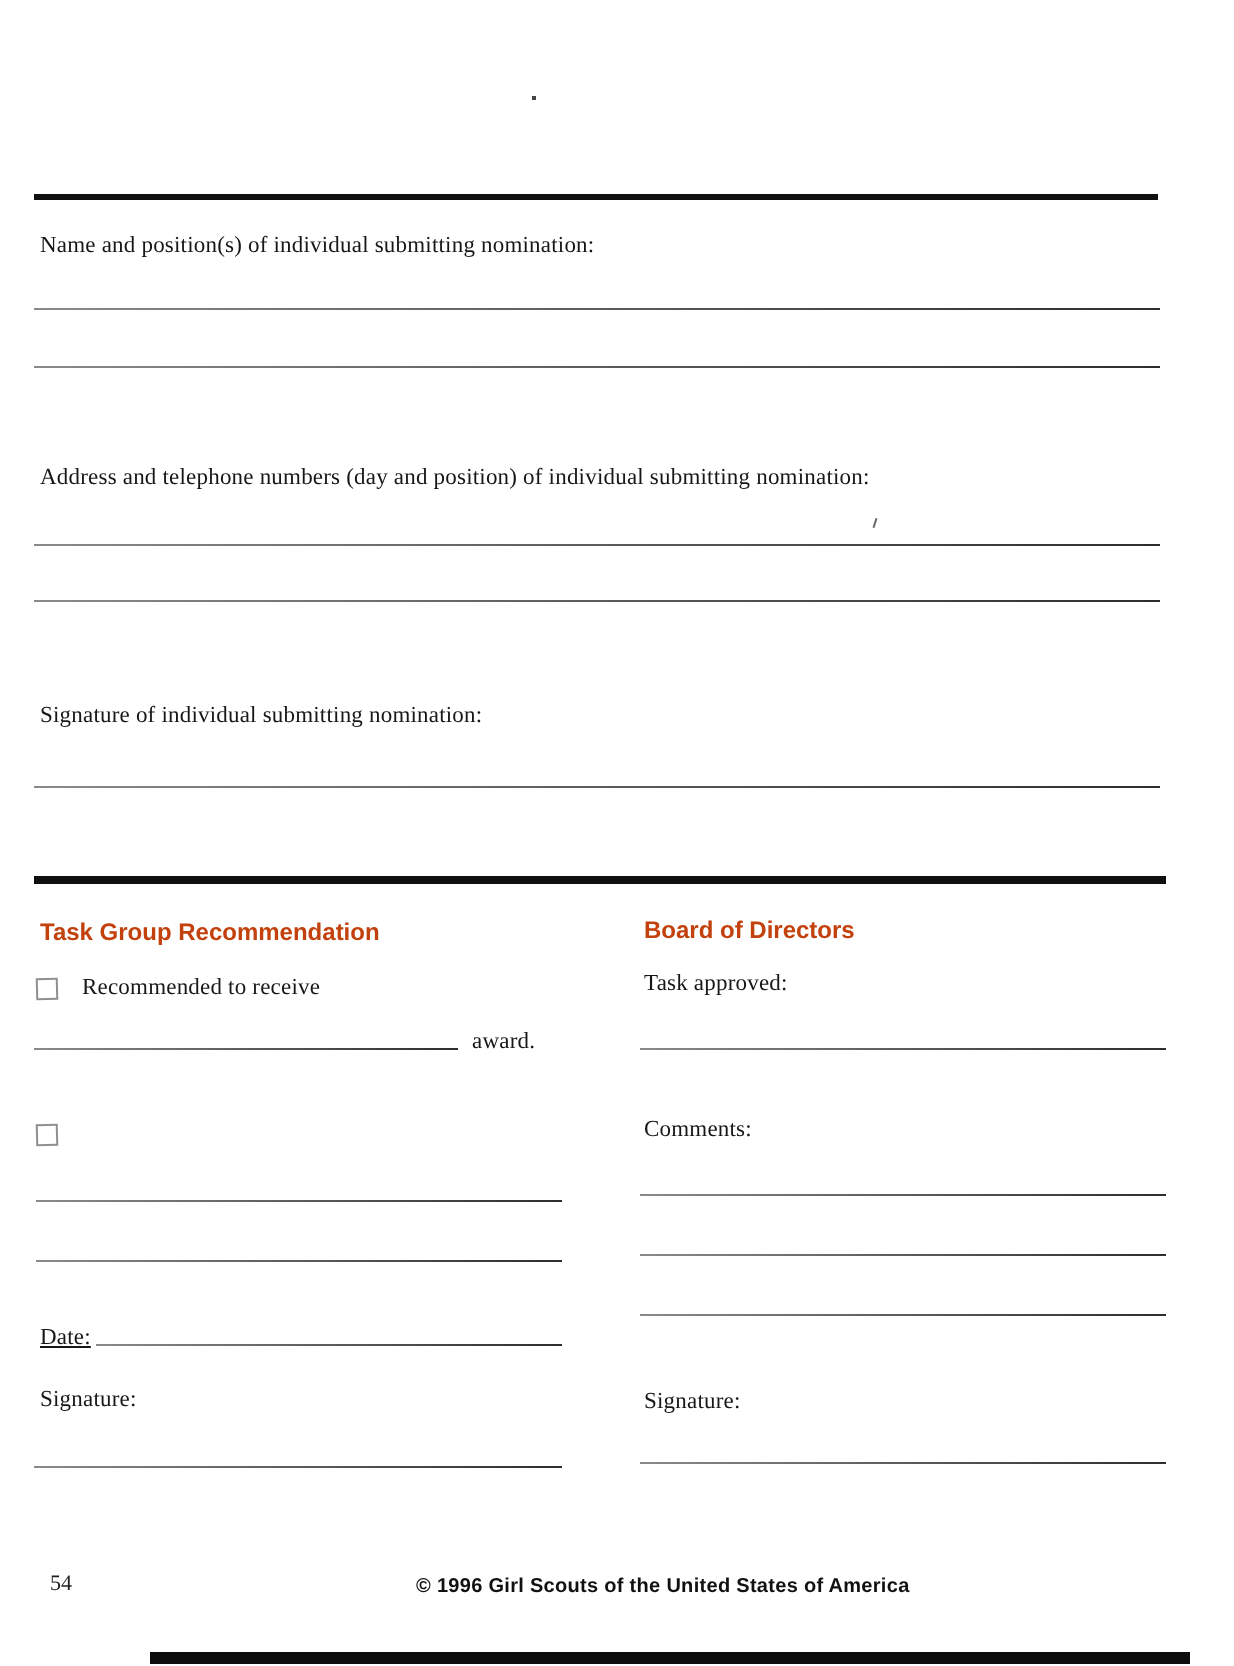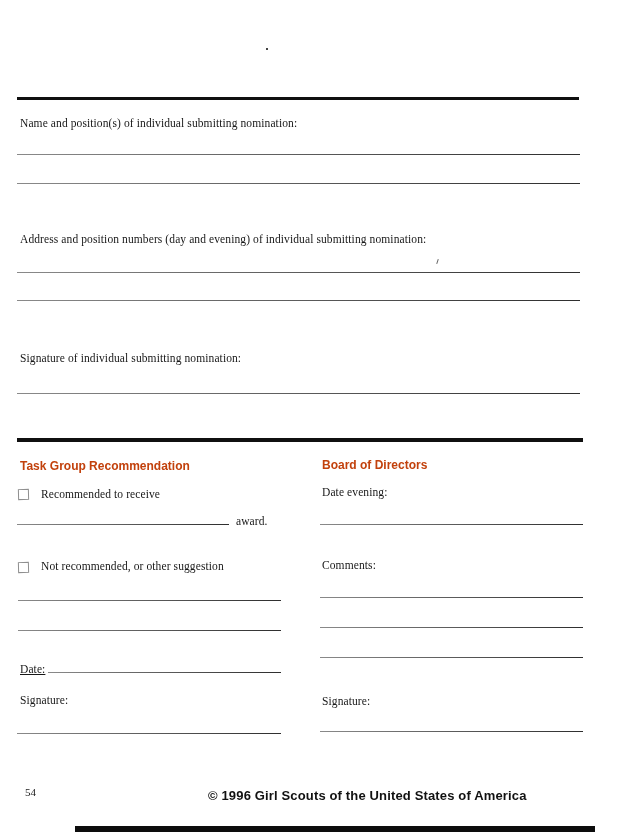--- a/index.html
+++ b/index.html
@@ -47,73 +47,72 @@
   }
   .footer-page {
     position: absolute;
     font-size: 11px;
     color: #222222;
   }
   .footer-copy {
     position: absolute;
     font-family: "Liberation Sans", sans-serif;
     font-weight: bold;
-    font-size: 13px;
+    font-size: 10px;
     letter-spacing: 0.15px;
     color: #111111;
     white-space: nowrap;
   }
   .speck { position: absolute; background: #444; }
 </style>
 </head>
 <body>
 
 <div class="page">
 
   <div class="speck" style="left:266px; top:48px; width:2px; height:2px;"></div>
   <div class="speck" style="left:437px; top:259px; width:1px; height:5px; background:#666; transform:rotate(18deg);"></div>
 
   <div class="rule" style="left:17px; top:97px; width:562px; height:3px;"></div>
 
   <div class="label" style="left:20px; top:117px;">Name and position(s) of individual submitting nomination:</div>
   <div class="wline" style="left:17px; top:154px; width:563px;"></div>
   <div class="wline" style="left:17px; top:183px; width:563px;"></div>
 
-  <div class="label" style="left:20px; top:233px;">Address and position numbers (day and evening) of individual submitting nomination:</div>
+  <div class="label" style="left:20px; top:233px;">Address and telephone numbers (day and position) of individual submitting nomination:</div>
   <div class="wline" style="left:17px; top:272px; width:563px;"></div>
   <div class="wline" style="left:17px; top:300px; width:563px;"></div>
 
   <div class="label" style="left:20px; top:352px;">Signature of individual submitting nomination:</div>
   <div class="wline" style="left:17px; top:393px; width:563px;"></div>
 
   <div class="rule" style="left:17px; top:438px; width:566px; height:4px;"></div>
 
   <div class="heading" style="left:20px; top:459px;">Task Group Recommendation</div>
 
   <div class="checkbox" style="left:18px; top:489px;"></div>
   <div class="label" style="left:41px; top:488px;">Recommended to receive</div>
 
   <div class="wline" style="left:17px; top:524px; width:212px;"></div>
   <div class="label" style="left:236px; top:515px;text-align:center;">award.</div>
 
   <div class="checkbox" style="left:18px; top:562px;"></div>
-  <div class="label" style="left:41px; top:560px;">Not recommended, or other suggestion</div>
 
   <div class="wline" style="left:18px; top:600px; width:263px;"></div>
   <div class="wline" style="left:18px; top:630px; width:263px;"></div>
 
   <div class="label" style="left:20px; top:663px;text-decoration:underline;">Date:</div>
   <div class="wline" style="left:48px; top:672px; width:233px;"></div>
 
   <div class="label" style="left:20px; top:694px;">Signature:</div>
   <div class="wline" style="left:17px; top:733px; width:264px;"></div>
 
   <div class="heading" style="left:322px; top:458px;">Board of Directors</div>
 
-  <div class="label" style="left:322px; top:486px;">Date evening:</div>
+  <div class="label" style="left:322px; top:486px;">Task approved:</div>
   <div class="wline" style="left:320px; top:524px; width:263px;"></div>
 
   <div class="label" style="left:322px; top:559px;">Comments:</div>
   <div class="wline" style="left:320px; top:597px; width:263px;"></div>
   <div class="wline" style="left:320px; top:627px; width:263px;"></div>
   <div class="wline" style="left:320px; top:657px; width:263px;"></div>
 
   <div class="label" style="left:322px; top:695px;">Signature:</div>
   <div class="wline" style="left:320px; top:731px; width:263px;"></div>
 

